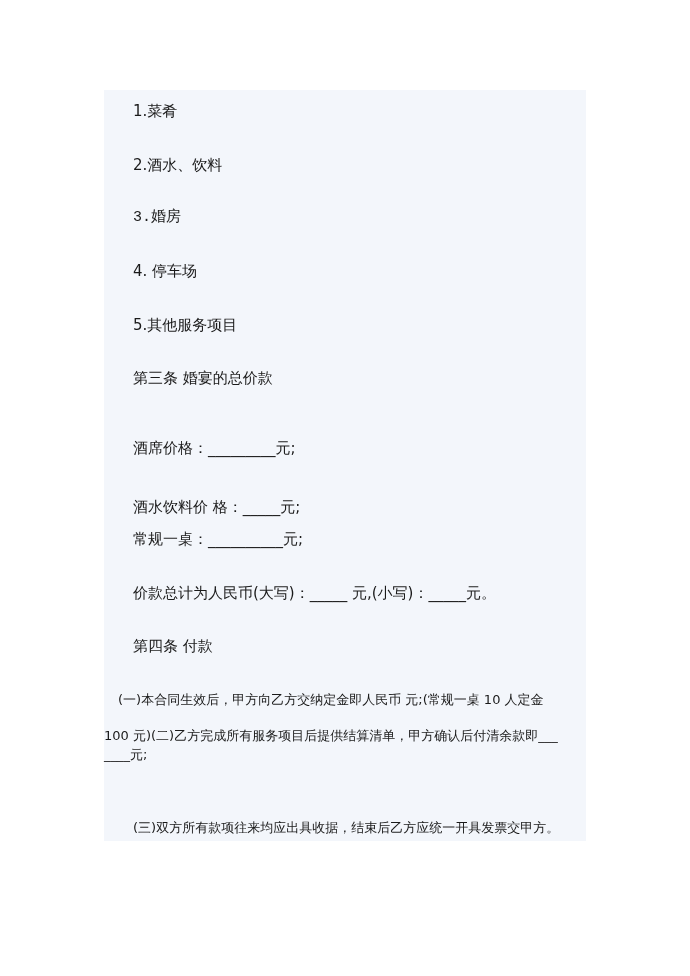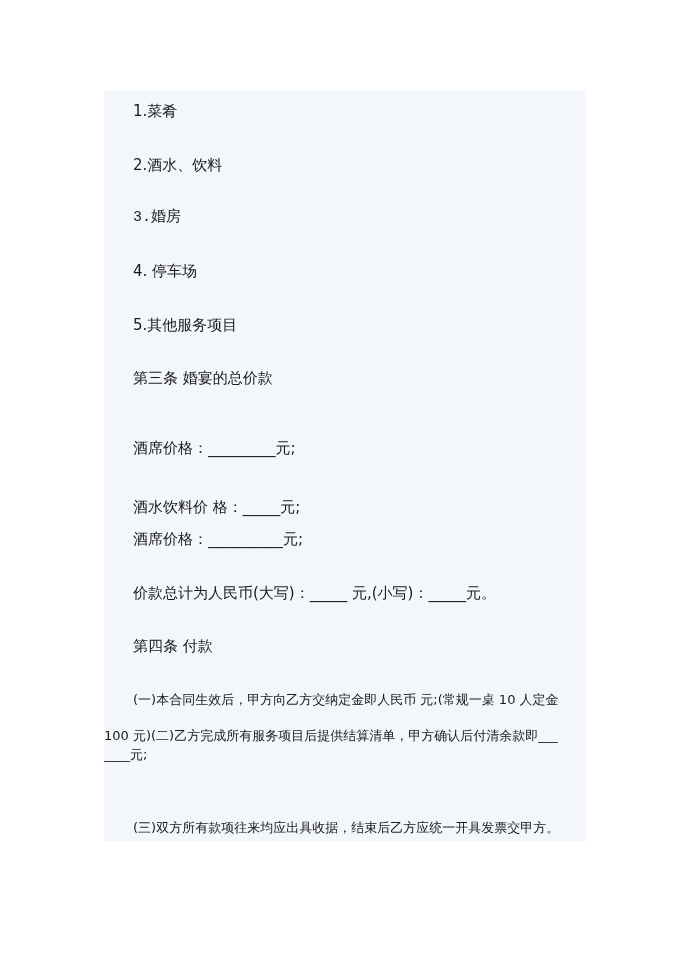--- a/index.html
+++ b/index.html
@@ -49,22 +49,22 @@
 <div class="line" style="top:102px;">1.菜肴</div>
 <div class="line" style="top:156px;">2.酒水、饮料</div>
 <div class="line" style="top:209px;font-family:Liberation Mono, monospace;">3.婚房</div>
 <div class="line" style="top:262px;">4. 停车场</div>
 <div class="line" style="top:316px;">5.其他服务项目</div>
 
 <div class="line heading" style="top:369px;">第三条 婚宴的总价款</div>
 
 <div class="line" style="top:439px;">酒席价格：_________元;</div>
 <div class="line" style="top:464px;margin-top:34px;">酒水饮料价 格：_____元;</div>
-<div class="line" style="top:530px;">酒席价格：__________元;</div>
+<div class="line" style="top:530px;">常规一桌：__________元;</div>
 <div class="line" style="top:584px;">价款总计为人民币(大写)：_____ 元,(小写)：_____元。</div>
 
 <div class="line heading" style="top:637px;">第四条 付款</div>
 
-<div class="para" style="left:133px; top:691px;">(一)本合同生效后，甲方向乙方交纳定金即人民币 元;(常规一桌 10 人定金</div>
+<div class="para" style="left:118px; top:691px;">(一)本合同生效后，甲方向乙方交纳定金即人民币 元;(常规一桌 10 人定金</div>
 <div class="para" style="left:104px; top:727px;">100 元)(二)乙方完成所有服务项目后提供结算清单，甲方确认后付清余款即___</div>
 <div class="para" style="left:104px; top:746px;">____元;</div>
 
 <div class="para" style="left:133px; top:819px;">(三)双方所有款项往来均应出具收据，结束后乙方应统一开具发票交甲方。</div>
 
 </body></html>

